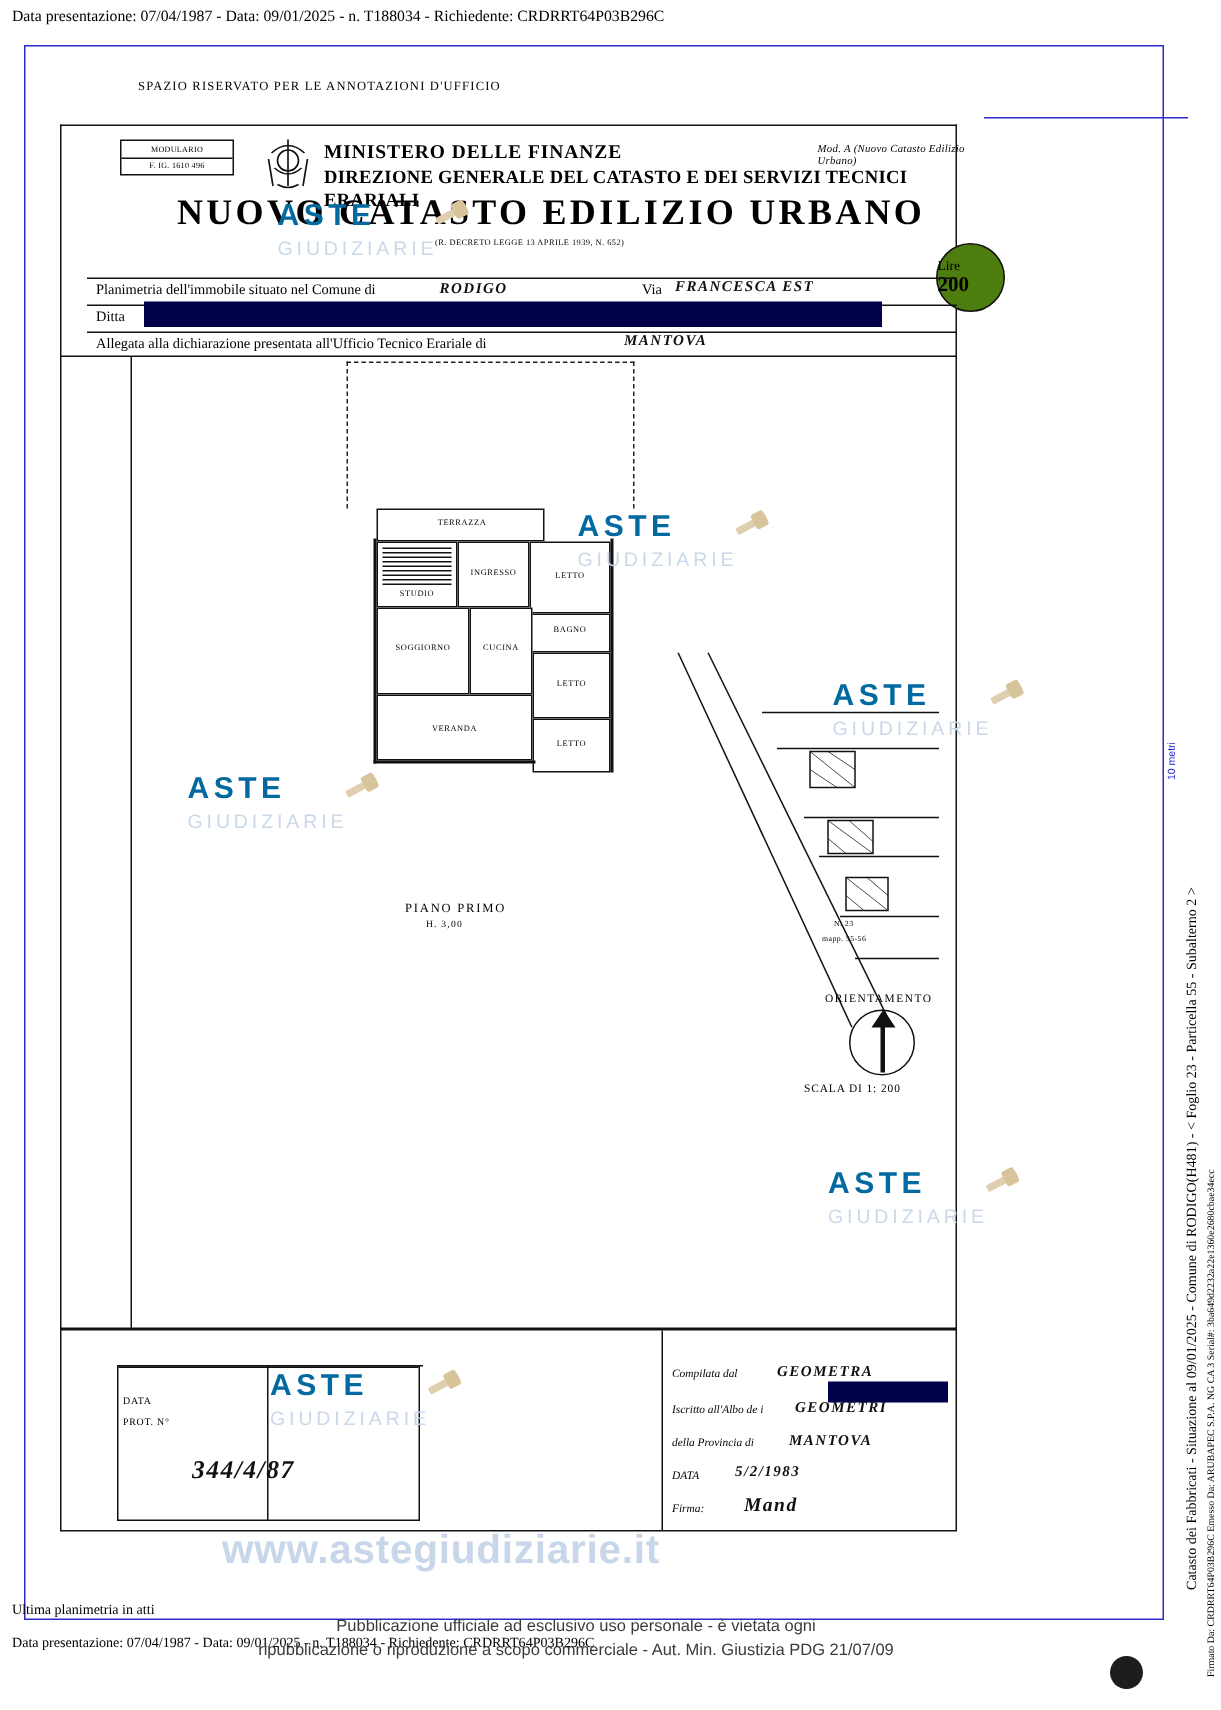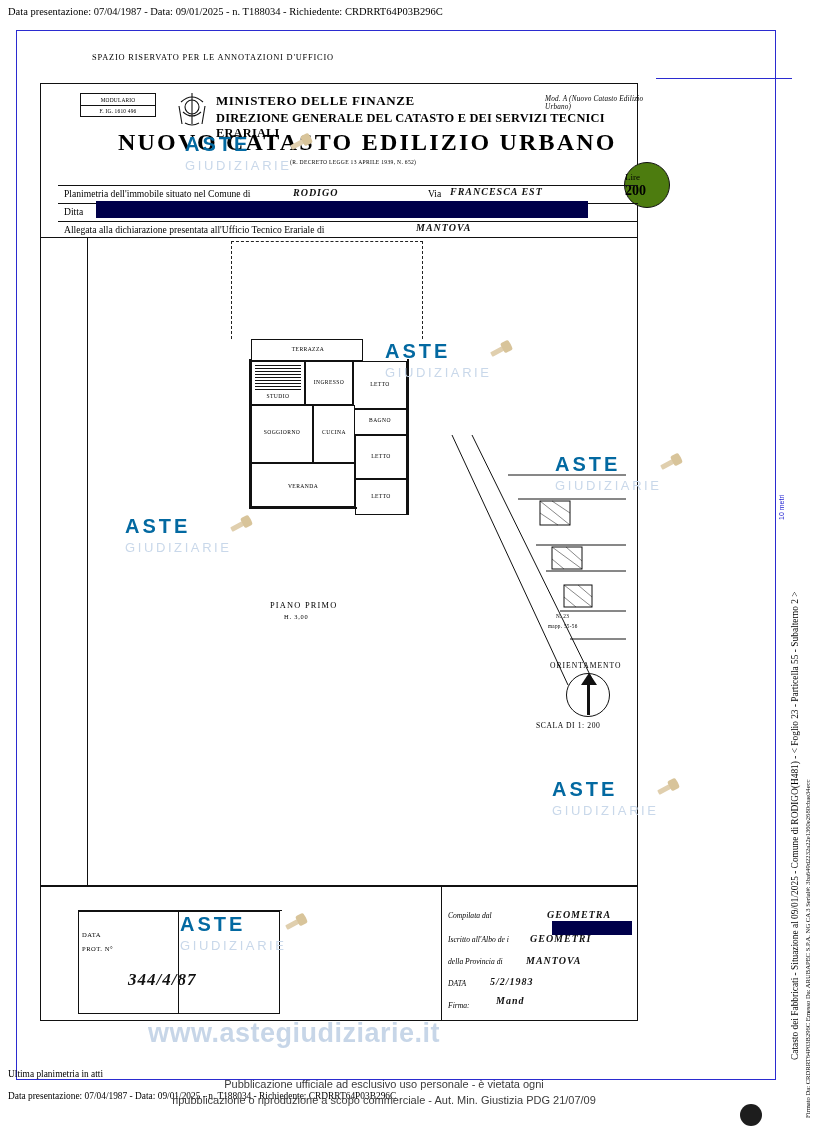--- a/index.html
+++ b/index.html
@@ -533,34 +533,34 @@
     <div class="fb-box" style="left:60px; top:865px;">
       <div class="hdiv" style="top:0px;"></div>
     </div>
     <div class="rule" style="left:60px; top:865px; width:204px; height:1px;"></div>
     <div class="rule" style="left:160px; top:865px; width:1px; height:104px;"></div>
     <div class="fb-small" style="left:64px; top:886px;">DATA</div>
     <div class="fb-small" style="left:64px; top:900px;">PROT. N°</div>
     <div class="hand" style="left:110px; top:925px; font-size:17px;">344/4/87</div>
 
     <div class="fb-right-lbl" style="left:430px; top:866px;">Compilata dal</div>
-    <div class="hand" style="left:500px; top:864px;margin-left:29px;">GEOMETRA</div>
+    <div class="hand" style="left:500px; top:864px;">GEOMETRA</div>
     <div class="redact" style="left:534px; top:876px; width:80px; height:14px;"></div>
 
     <div class="fb-right-lbl" style="left:430px; top:890px;">Iscritto all'Albo de i</div>
     <div class="hand" style="left:512px; top:888px;">GEOMETRI</div>
 
     <div class="fb-right-lbl" style="left:430px; top:912px;">della Provincia di</div>
     <div class="hand" style="left:508px; top:910px;">MANTOVA</div>
 
     <div class="fb-right-lbl" style="left:430px; top:934px;">DATA</div>
     <div class="hand" style="left:472px; top:931px;">5/2/1983</div>
 
     <div class="fb-right-lbl" style="left:430px; top:956px;font-style:italic;">Firma:</div>
-    <div class="hand" style="left:478px; top:950px; font-size:10px;">Mand</div>
+    <div class="hand" style="left:478px; top:950px; font-size:13px;">Mand</div>
 
   </div>
 
   <div class="wm" style="left:185px; top:130px;">
     <div style="position:relative;">
       <div class="aste">ASTE</div>
       <div class="giud">GIUDIZIARIE</div>
       <div class="gavel">
           <div class="h"></div>
           <div class="k"></div>

